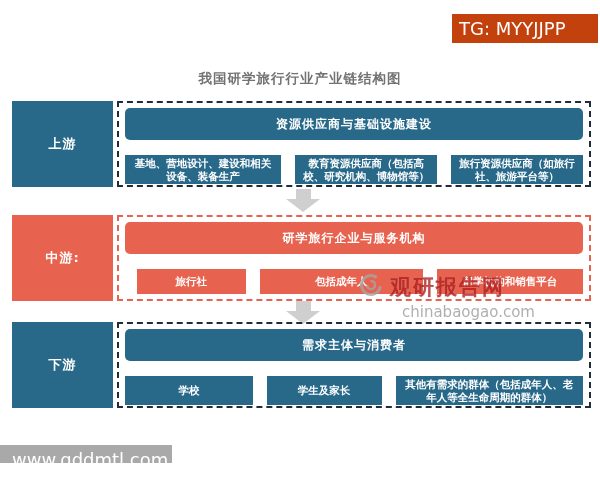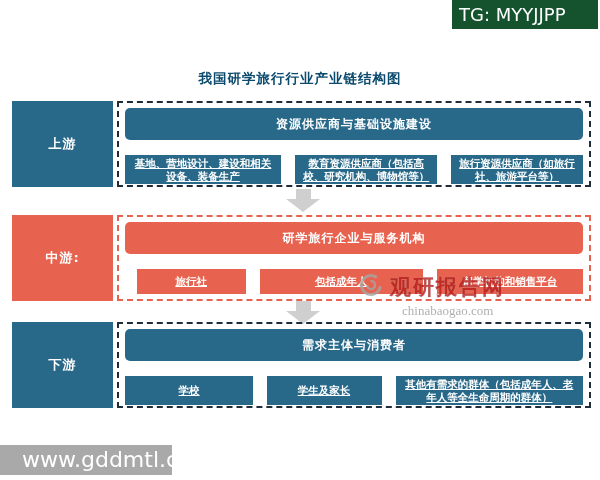--- a/index.html
+++ b/index.html
@@ -4,26 +4,26 @@
 <style>
   html,body{margin:0;padding:0;}
   body{
     width:600px;height:480px;position:relative;background:#ffffff;
     font-family:"DejaVu Sans","Liberation Sans",sans-serif;
     overflow:hidden;
   }
   
   .title{
     position:absolute;top:70px;left:0;width:600px;text-align:center;
-    font-size:13.5px;font-weight:bold;color:#0c4a6e;letter-spacing:1px;
+    font-size:13.5px;font-weight:bold;color:#737373;letter-spacing:1px;
   }
   
   .tg-badge{
-    position:absolute;left:452px;top:0;width:146px;height:29px;
-    background:#14532d;color:#ffffff;font-size:18px;line-height:29px;
+    position:absolute;left:452px;top:14px;width:146px;height:29px;
+    background:#c2410c;color:#ffffff;font-size:18px;line-height:29px;
     padding-left:7px;box-sizing:border-box;white-space:nowrap;
   }
   
   .sec{position:absolute;left:12px;width:579px;height:86px;display:flex;}
   .sec-up{top:101px;}
   .sec-mid{top:215px;}
   .sec-down{top:322px;}
   .sec .tier-label{
     flex:0 0 101px;display:flex;align-items:center;justify-content:center;
     color:#fff;font-weight:bold;font-size:13px;letter-spacing:1px;
@@ -36,21 +36,21 @@
   .sec-mid .container{border-color:#e7634f;}
   .sec .hdr{
     height:32px;flex:0 0 32px;border-radius:5px;color:#fff;font-weight:bold;
     font-size:12px;display:flex;align-items:center;justify-content:center;
     letter-spacing:1px;
   }
   .sec .row{flex:1;display:flex;gap:14px;}
   .sec .box{
     border-radius:0;color:#fff;font-weight:bold;font-size:10.5px;
     display:flex;align-items:center;justify-content:center;text-align:center;
-    line-height:1.2;padding:2px 8px;box-sizing:border-box;text-decoration:underline;
+    line-height:1.2;padding:2px 8px;box-sizing:border-box;
   }
   .teal{background:#28698a;}
   .coral{background:#e7634f;}
   .sec-up .b1{flex:1.21;} .sec-up .b2{flex:1.09;} .sec-up .b3{flex:1;}
   .sec-mid .b1{flex:0.64;margin-left:12px;} .sec-mid .b2{flex:1.02;} .sec-mid .b3{flex:0.9;}
   .sec-down .b1{flex:0.72;} .sec-down .b2{flex:0.64;padding-left:7px;} .sec-down .b3{flex:1.1;}
   
   .arrow{position:absolute;left:286px;width:34px;}
   .arrow-1{top:189px;}
   .arrow-2{top:301px;}
@@ -61,26 +61,26 @@
     border-top:13px solid #cfcfcf;
   }
   
   .wm{position:absolute;left:358px;top:272px;z-index:5;opacity:0.8;}
   .wm-row{display:flex;align-items:center;}
   .wm-logo{margin-right:6px;}
   .wm-name{
     font-size:21px;font-weight:bold;color:#b91c1c;letter-spacing:2px;
     text-shadow:0 0 1px #9d9d9d;white-space:nowrap;
   }
-  .wm-domain{font-size:13px;color:#9c9c9c;margin:1px 0 0 44px;white-space:nowrap;font-family:Liberation Serif, serif;}
+  .wm-domain{font-size:15px;color:#9c9c9c;margin:1px 0 0 44px;white-space:nowrap;}
   
   .bottom-bar{
-    position:absolute;left:0;top:445px;width:172px;height:30px;
-    background:#a9a9a9;color:#fff;font-size:22px;line-height:30px;
-    padding-left:22px;box-sizing:border-box;white-space:nowrap;
+    position:absolute;left:0;top:445px;width:172px;height:18px;
+    background:#a9a9a9;color:#fff;font-size:18px;line-height:30px;
+    padding-left:12px;box-sizing:border-box;white-space:nowrap;
   }
 </style>
 </head>
 <body>
 
 <div class="tg-badge">TG: MYYJJPP</div>
 
 <div class="title">我国研学旅行行业产业链结构图</div>
 
 <div class="sec sec-up">

